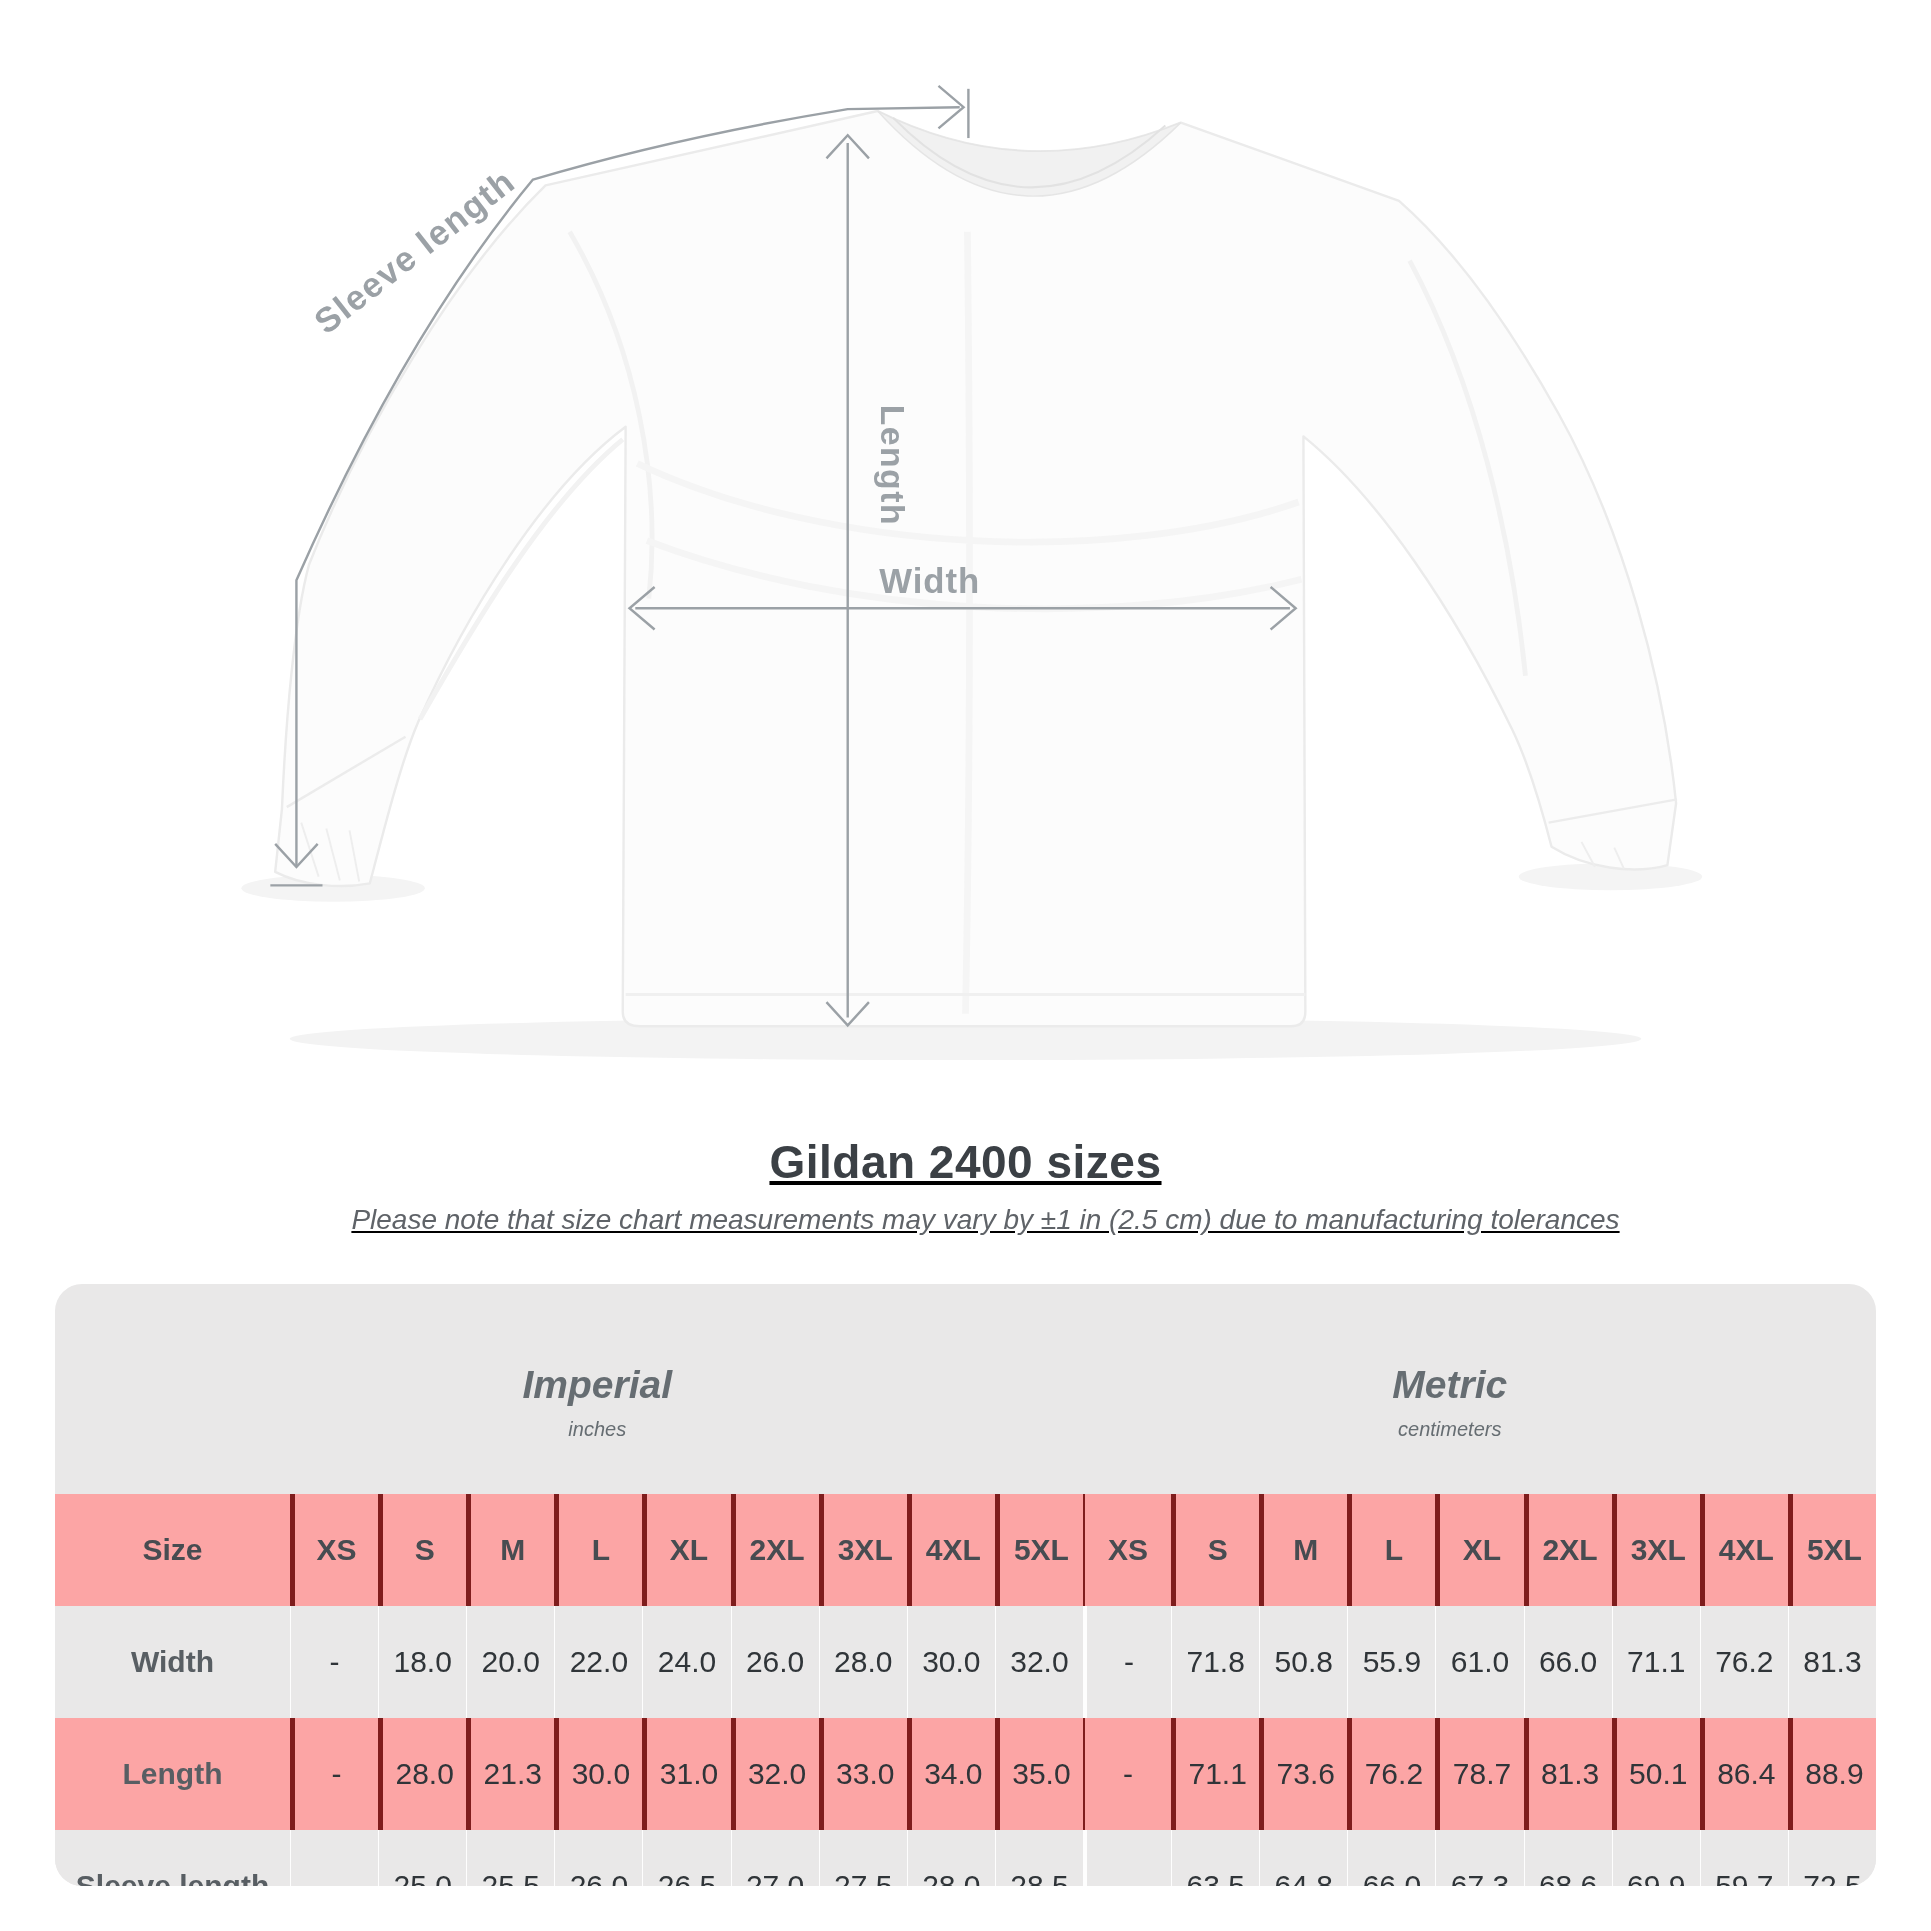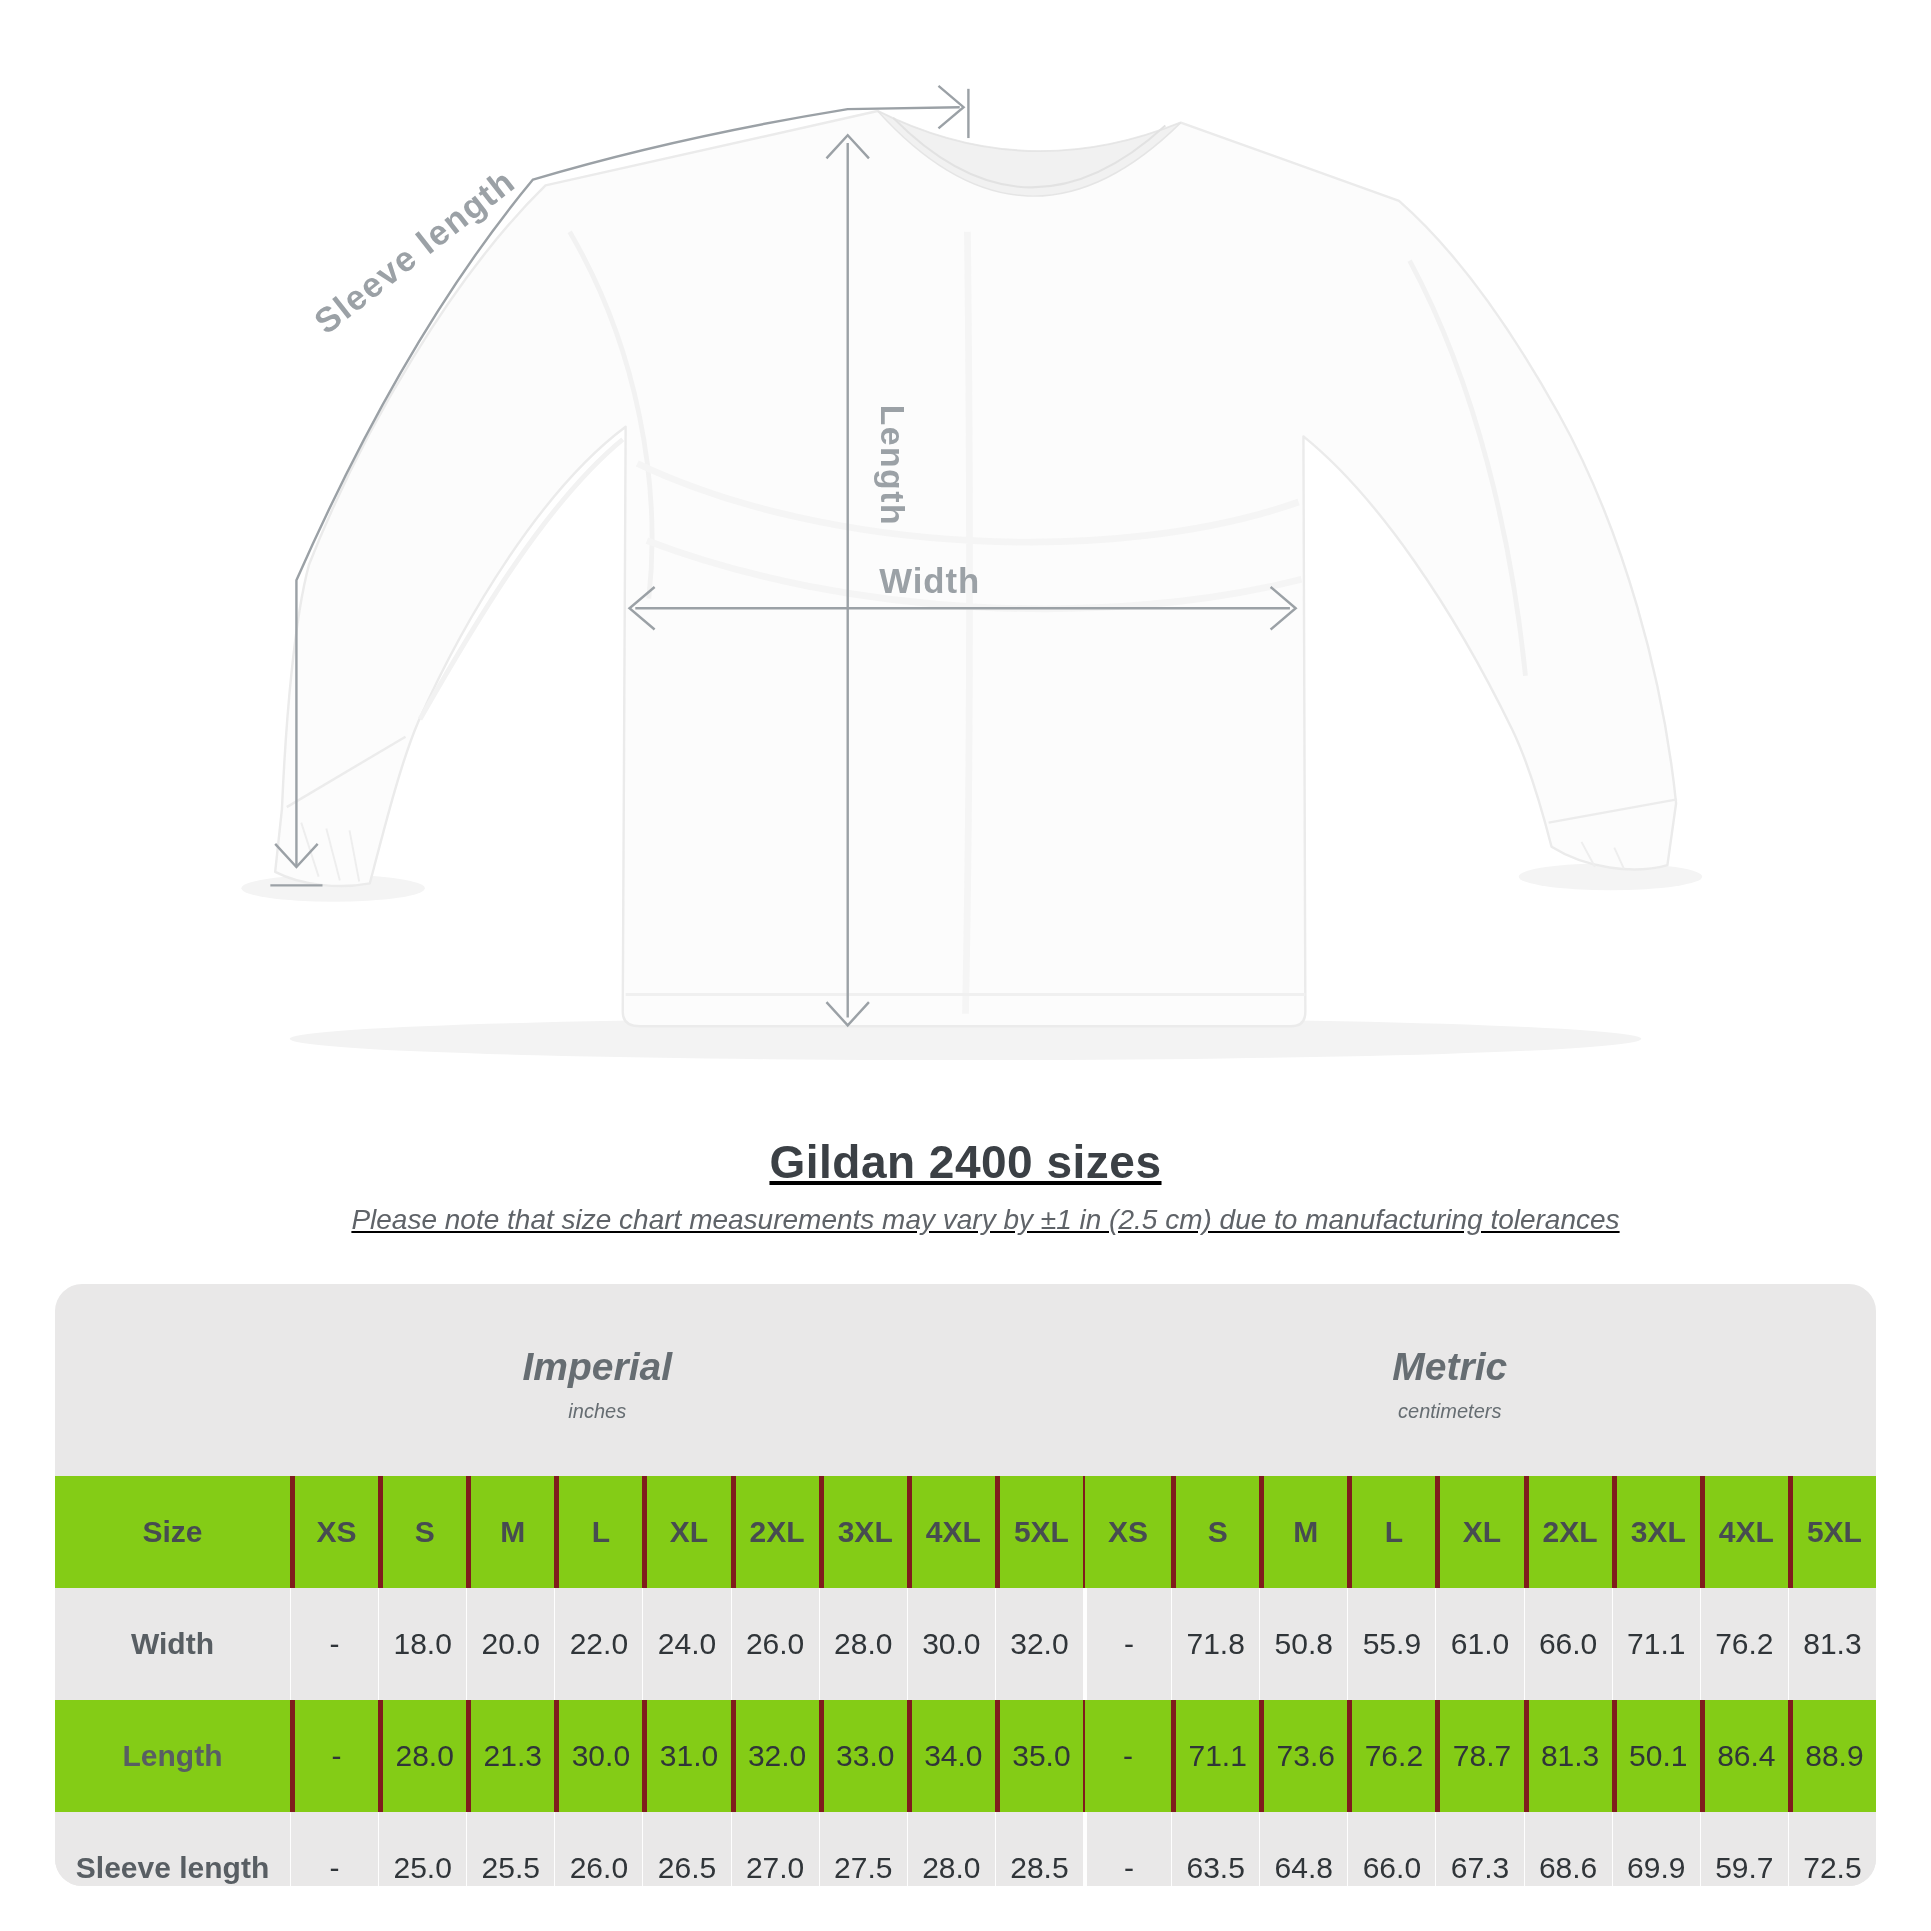--- a/index.html
+++ b/index.html
@@ -12,28 +12,28 @@
   
   .title-block { position:absolute; top:1135px; left:0; width:1931px; text-align:center;text-decoration:underline; }
   .title { font-size:46px; font-weight:bold; color:#3b4045; letter-spacing:0.5px; }
   .subtitle { margin-top:15.4px; font-size:28px; font-style:italic; color:#5f6368;padding-left:40px; }
 
   
   .size-card {
     position:absolute; left:55px; top:1284px; width:1821px; height:602px;
     background:#e9e8e8; border-radius:27px; overflow:hidden;
   }
-  .unit-header { display:flex; height:192px; }
+  .unit-header { display:flex; height:192px;margin-top:18px; }
   .unit-spacer { width:116px; }
   .unit-cell { flex:1; display:flex; flex-direction:column; align-items:center; justify-content:center; gap:11.6px; padding-top:7.7px; }
   .unit-name { font-size:39px; font-weight:bold; font-style:italic; color:#666d72; }
   .unit-sub  { font-size:20px; font-style:italic; color:#666d72; }
 
   .trow { display:grid; grid-template-columns:235px repeat(18, 1fr); height:112px; }
-  .row-white { background:#84cc16; }
+  .row-white { background:#fca5a5; }
   .row-gray  { background:#e9e8e8; }
   .tcell { display:flex; align-items:center; justify-content:center; font-size:30px; color:#303539; }
   .tlabel { font-weight:bold; color:#585e63; }
   .thead-row .tcell { font-weight:bold; color:#474c51; }
   .row-white .tcell + .tcell { border-left:5px solid #7f1d1d; }
   .row-gray  .tcell + .tcell { border-left:1.9px solid rgba(255,255,255,0.92); }
   .row-white .tcell.metric-start { border-left-width:2.9px; }
   .row-gray  .tcell.metric-start { border-left-width:4.8px; }
 </style>
 </head>

